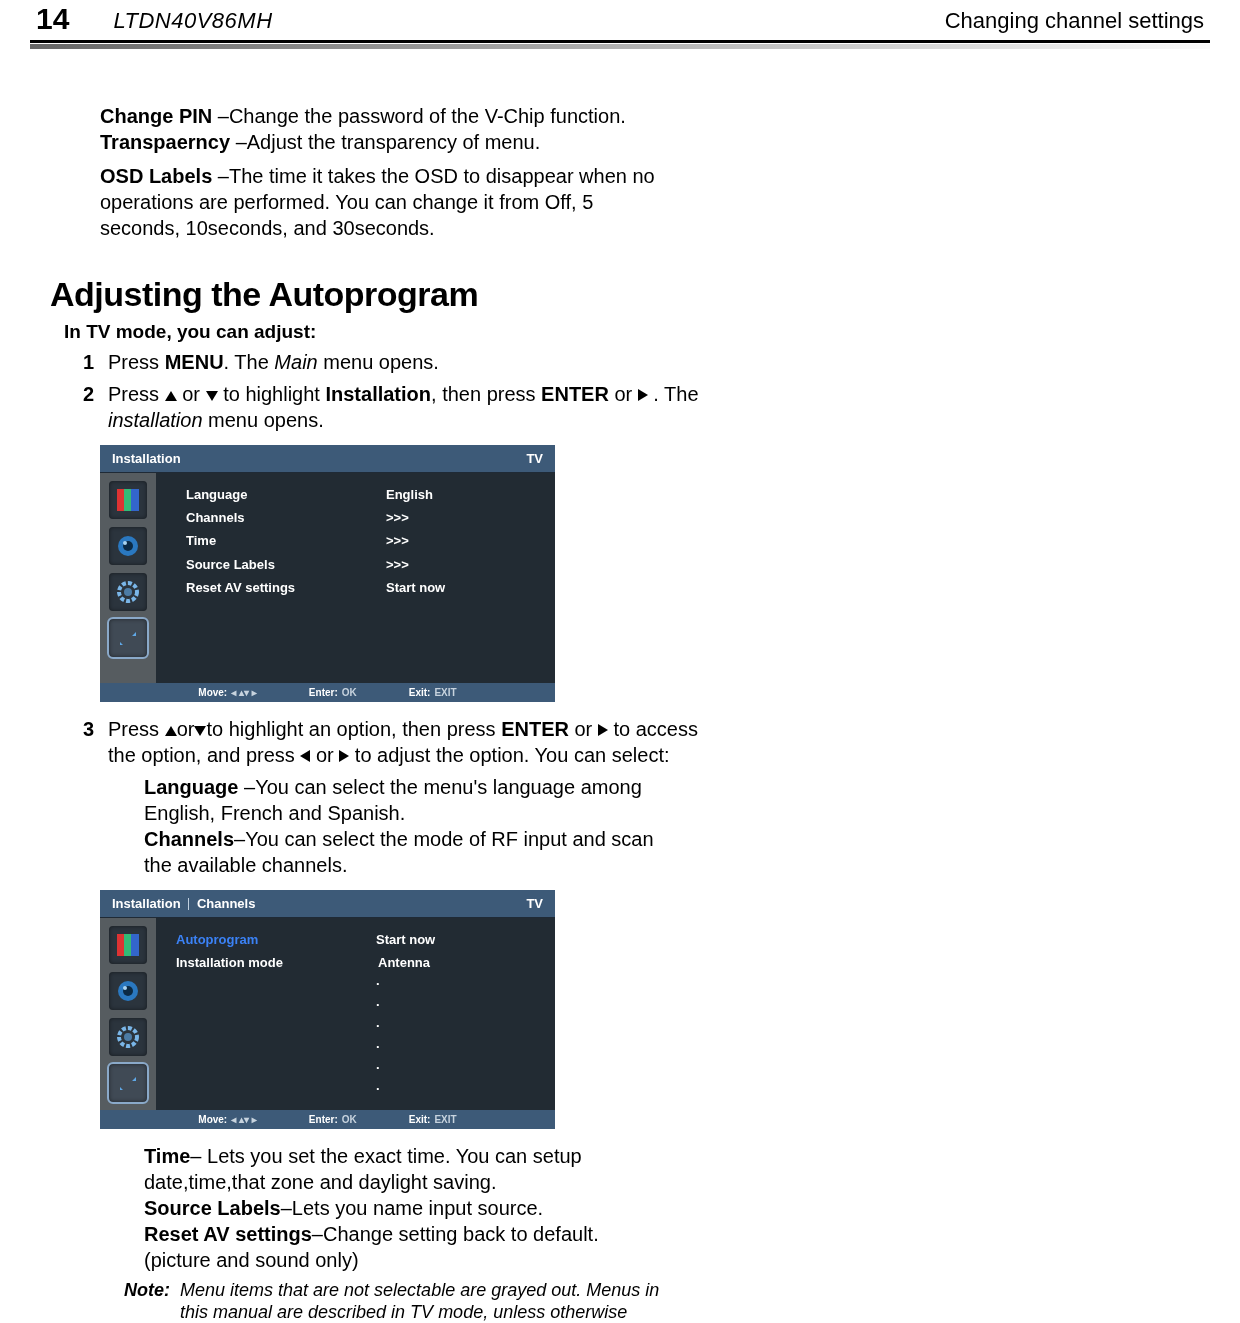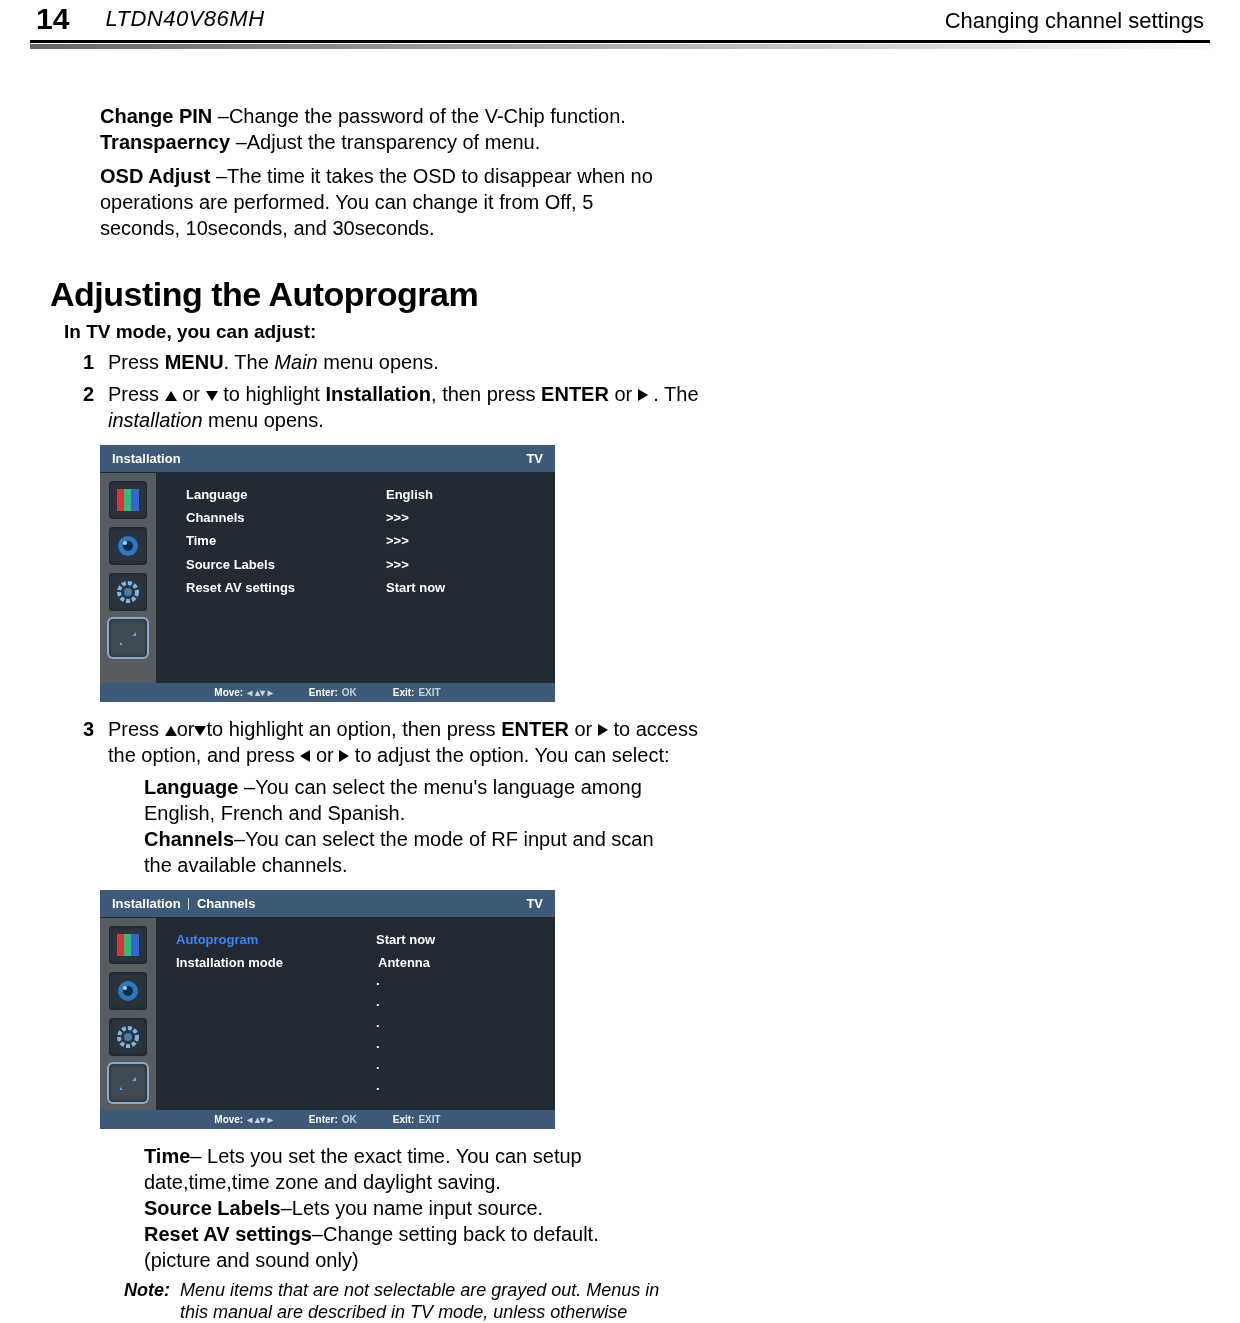--- a/index.html
+++ b/index.html
@@ -29,35 +29,36 @@
     
     content: "";
     position: absolute;
     left: 0; right: 0;
     bottom: -9px;
     height: 5px;
     background: linear-gradient(to right, rgba(0,0,0,0.6), rgba(0,0,0,0.02));
   }
   .topbar-left {
     display: flex;
-    align-items: center;
-    gap: 36px;
+    align-items: flex-end;
+    gap: 28px;
     padding-left: 6px;
   }
   .page-number {
     font-size: 30px;
     font-weight: 700;
     font-family: Arial, sans-serif;
     line-height: 1;
   }
   .model {
     font-size: 22px;
     font-style: italic;
     font-weight: 400;
     letter-spacing: 0.5px;
+    margin-left: 16px;
   }
   .chapter {
     font-size: 22px;
     font-weight: 400;
     padding-right: 6px;
   }
   .content {
     padding: 60px 0 0 70px;
     font-family: "Segoe UI Semilight", "Segoe UI", Arial, sans-serif;
   }
@@ -158,21 +159,21 @@
     justify-content: flex-start;
     gap: 40px;
     line-height: 1.8;
   }
   .osd-row .label { width: 160px; }
   .osd-row.highlight .label { color: #3b82f6; }
   .osd-footer {
     background: #3d5a78;
     padding: 4px 12px;
     display: flex;
-    gap: 36px;
+    gap: 52px;
     font-size: 10px;
     font-weight: 600;
     justify-content: center;
     align-items: flex-end;
     color: #dde6ee;
   }
   .osd-footer .label { color: #fff; }
   .osd-footer .key   { color: #c7d3de; margin-left: 4px; }
 
   .dots-col {
@@ -218,21 +219,21 @@
 
   <div class="content">
 
     <div class="intro-block">
       <span class="strong">Change PIN</span><span> –Change the password of the V-Chip function.</span>
     </div>
     <div class="intro-block">
       <span class="strong">Transpaerncy</span><span> –Adjust the transparency of menu.</span>
     </div>
     <div class="intro-block" style="margin-top:8px;">
-      <span class="strong">OSD Adjust</span><span> –The time it takes the OSD to disappear when no operations are performed. You can change it from Off, 5 seconds, 10seconds, and 30seconds.</span>
+      <span class="strong">OSD Labels</span><span> –The time it takes the OSD to disappear when no operations are performed. You can change it from Off, 5 seconds, 10seconds, and 30seconds.</span>
     </div>
 
     <h2 class="section">Adjusting the Autoprogram</h2>
 
     <div class="sub-bold" style="margin-left:-36px;">In TV mode, you can adjust:</div>
 
     <div class="steps">
 
       <div class="step">
         <span class="step-num">1</span>
@@ -386,21 +387,21 @@
           </div>
           <div class="osd-footer">
             <span><span class="label">Move:</span><span class="key">◂ ▴▾ ▸</span></span>
             <span><span class="label">Enter:</span><span class="key">OK</span></span>
             <span><span class="label">Exit:</span><span class="key">EXIT</span></span>
           </div>
         </div>
       </div>
 
       <div class="opt-block">
-        <span class="strong">Time</span><span>– Lets you set the exact time. You can setup date,time,time zone and daylight saving.</span>
+        <span class="strong">Time</span><span>– Lets you set the exact time. You can setup date,time,that zone and daylight saving.</span>
       </div>
       <div class="opt-block">
         <span class="strong">Source Labels</span><span>–Lets you name input source.</span>
       </div>
       <div class="opt-block">
         <span class="strong">Reset AV settings</span><span>–Change setting back to default. (picture and sound only)</span>
       </div>
 
       <div class="note">
         <span class="nlabel">Note:</span>

